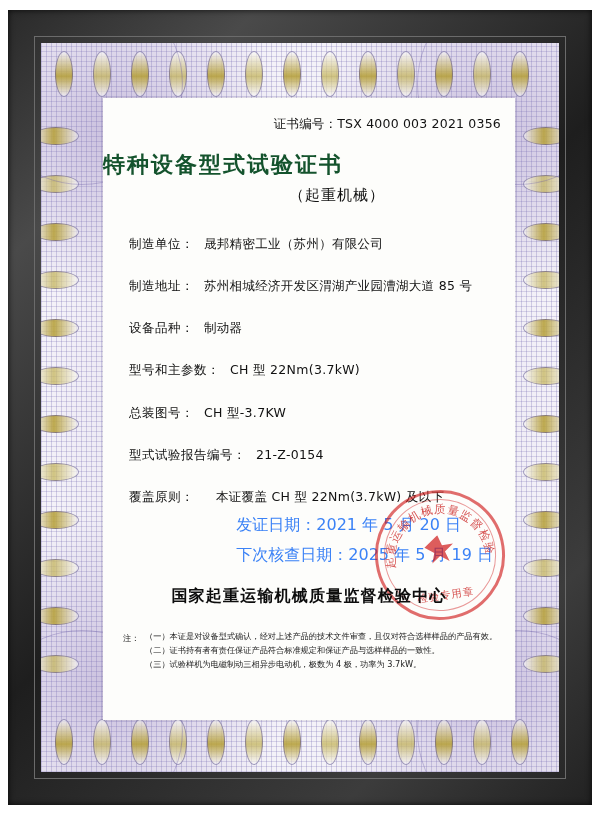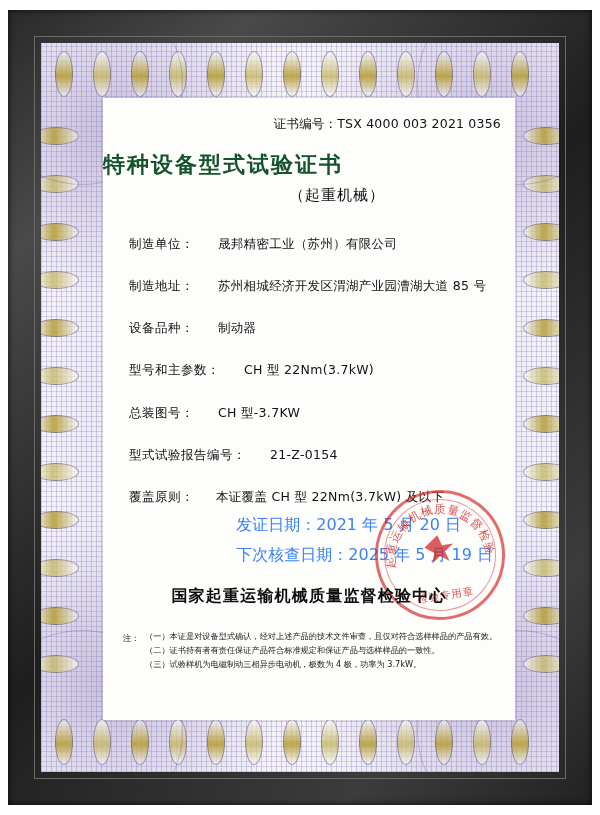--- a/index.html
+++ b/index.html
@@ -111,21 +111,21 @@
     font-size: 12.5px;
     color: #111;
     line-height: 1.25;
   }
   .field-label {
     white-space: nowrap;
     letter-spacing: .5px;
     margin-top: 16px;
   }
   .field-value {
-    margin-left: 24px;
+    margin-left: 10px;
     letter-spacing: .3px;
   }
   .field-value.indent-more { margin-left: 22px; }
 
   .statement {
     position: absolute;
     top: 325px; left: 20px; right: 18px;
     font-size: 12.5px;
     line-height: 1.85;
     color: #111;

